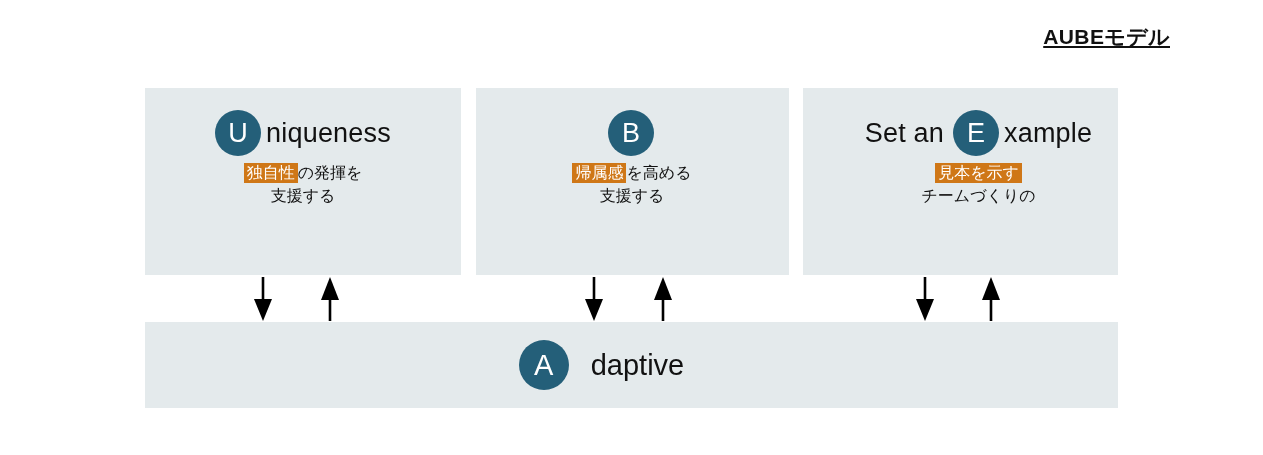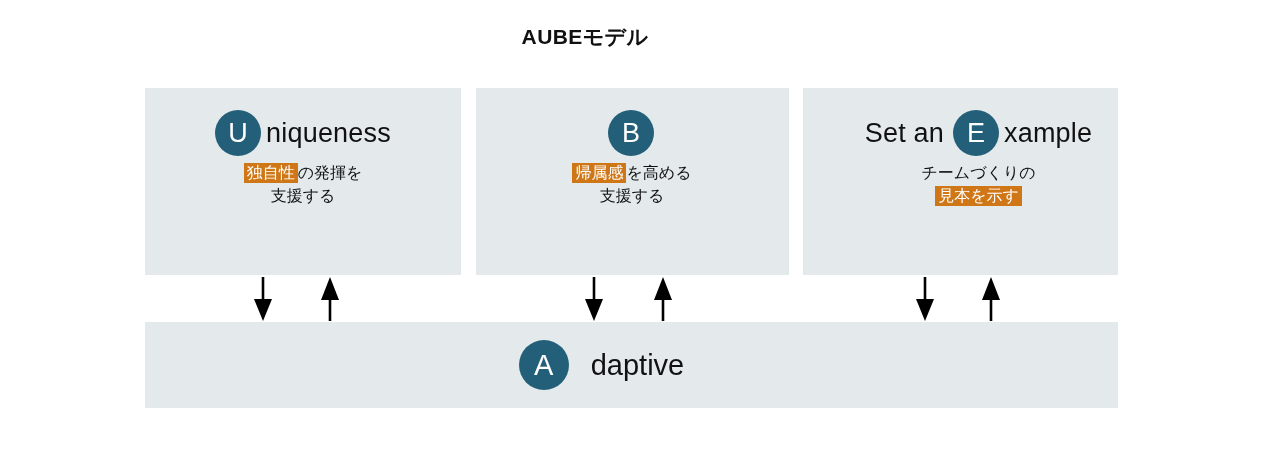--- a/index.html
+++ b/index.html
@@ -21,26 +21,27 @@
     background: #ffffff;
     overflow: hidden;
   }
 
   
   .diagram-title {
     position: absolute;
     left: 0;
     top: 24px;
     width: 1170px;
-    text-align: center;
+    text-align: right;
     font-size: 21px;
     font-weight: bold;
     letter-spacing: 0.4px;
     color: #111111;
     line-height: 1.2;
+    text-decoration: underline;
   }
 
   
   .boxes-row {
     position: absolute;
     left: 145px;
     top: 88px;
     width: 973px;
     height: 187px;
     display: flex;
@@ -185,22 +186,22 @@
       </div>
     </div>
 
     <div class="concept-box b3">
       <div class="headline">
         <span class="pre-text">Set an</span>
         <span class="badge">E</span>
         <span class="post-text">xample</span>
       </div>
       <div class="desc">
+        <span class="line"><span class="hl">見本を示す</span></span>
         <span class="line">チームづくりの</span>
-        <span class="line"><span class="hl">見本を示す</span></span>
       </div>
     </div>
 
   </div>
 
   <svg class="arrows-layer" viewBox="0 0 1263 455" width="1263" height="455" aria-hidden="true">
 
     <g>
       <line x1="263" y1="277" x2="263" y2="308" stroke="#000000" stroke-width="2.6"></line>
       <polygon points="263,321 254,299 272,299" fill="#000000"></polygon>

